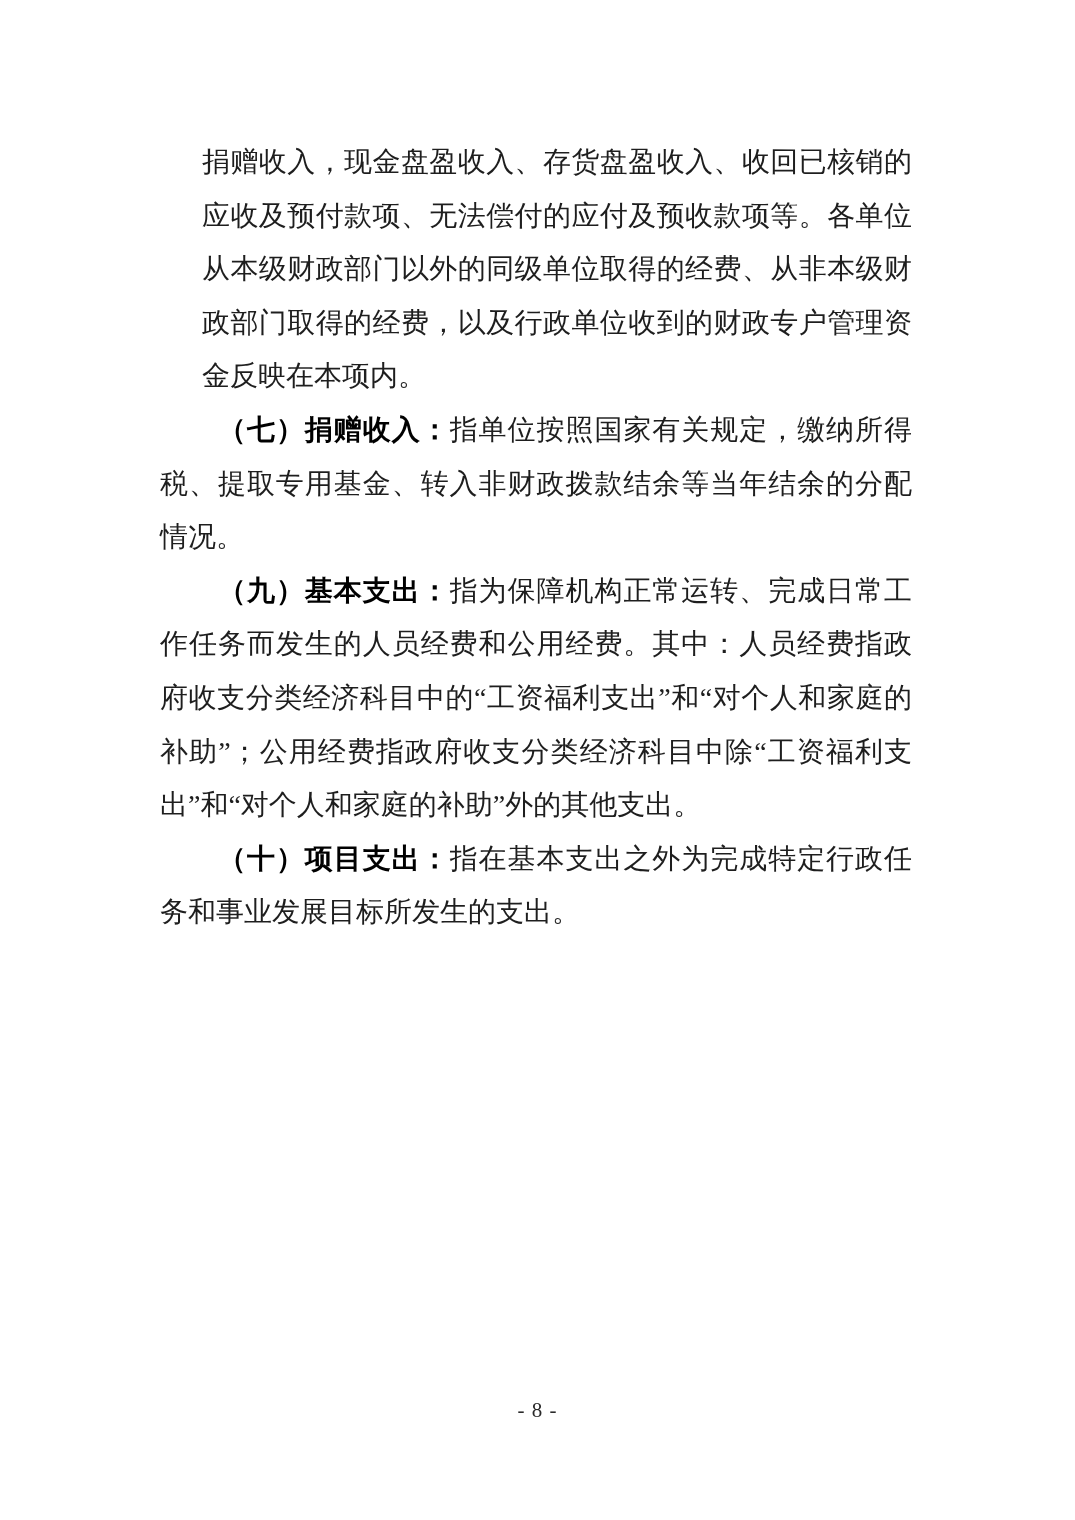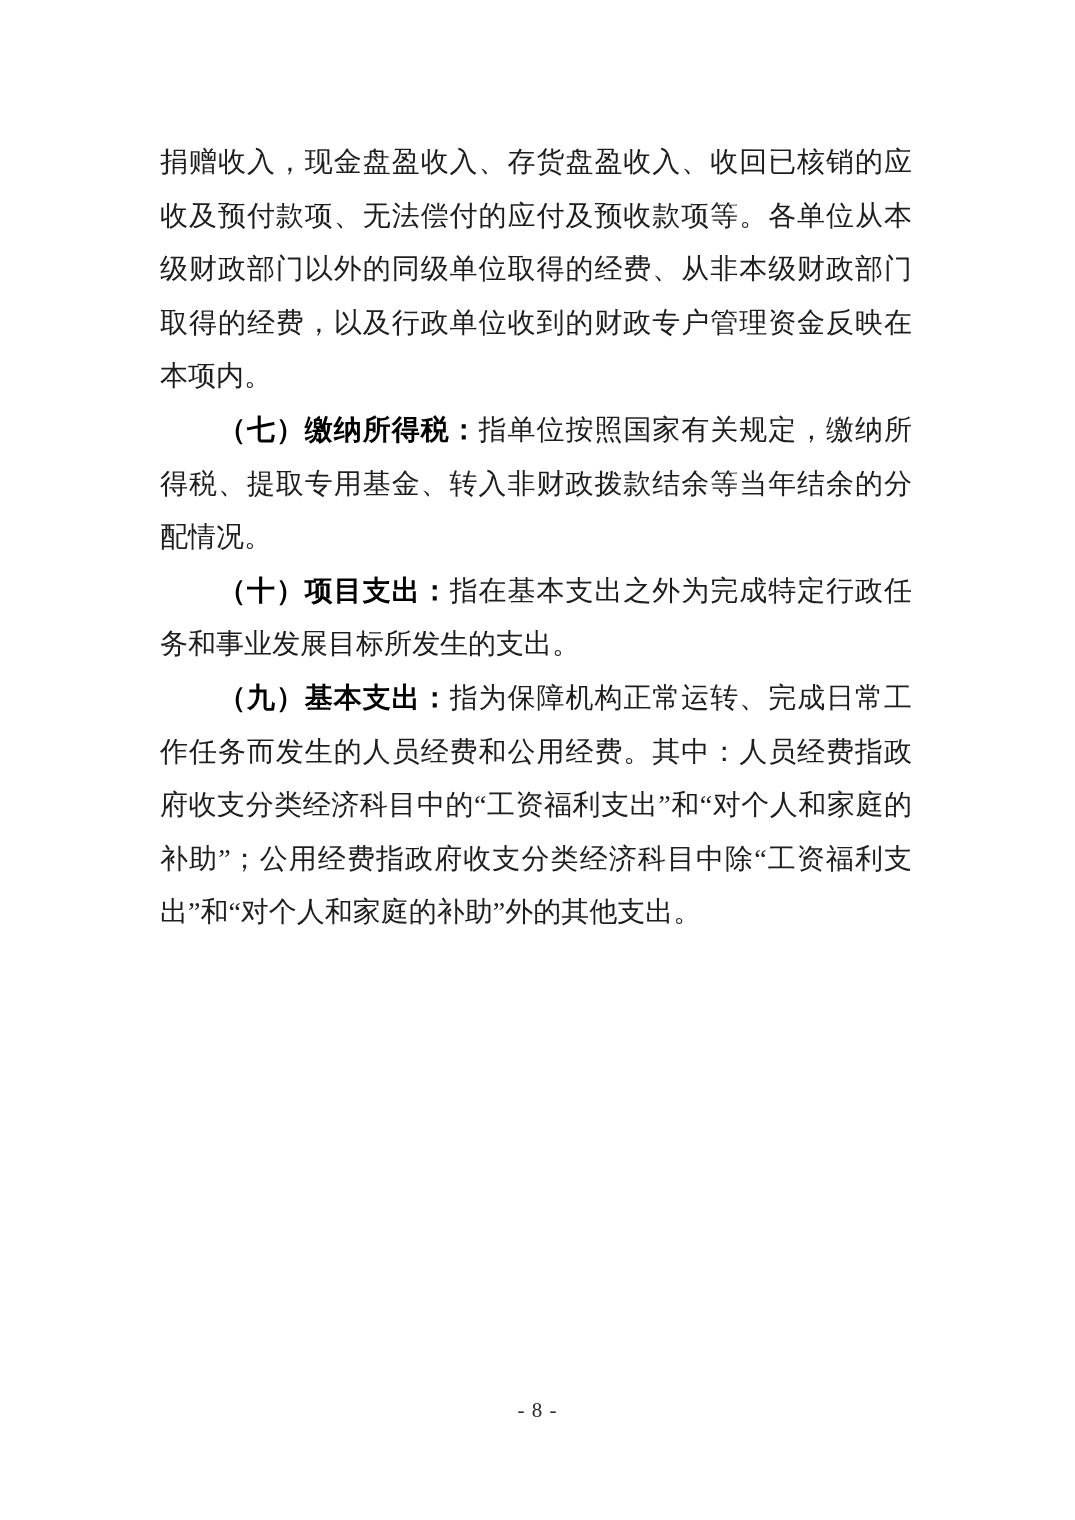--- a/index.html
+++ b/index.html
@@ -26,20 +26,21 @@
     text-align: justify;
     text-justify: inter-ideograph;
   }
   .para {
     margin: 0;
     padding: 0;
     text-indent: 58px;
   }
   .para.no-indent {
     text-indent: 0;
+    margin-left: 42px;
   }
   .head {
     font-weight: 700;
     color: #000000;
     font-family: "Liberation Sans", "DejaVu Sans", sans-serif;
   }
   .body-text {
     font-weight: 400;
   }
   .footer {
@@ -58,23 +59,23 @@
 </head>
 <body>
 
 <div class="page">
   <div class="textblock">
 
     <p class="para no-indent"><span class="head"></span><span class="body-text">捐赠收入，现金盘盈收入、存货盘盈收入、收回已核销的应收及预付款项、无法偿付的应付及预收款项等。各单位从本级财政部门以外的同级单位取得的经费、从非本级财政部门取得的经费，以及行政单位收到的财政专户管理资金反映在本项内。</span></p>
 
 
 
-    <p class="para"><span class="head">（七）缴纳所得税：</span><span class="body-text">指单位按照国家有关规定，缴纳所得税、提取专用基金、转入非财政拨款结余等当年结余的分配情况。</span></p>
+    <p class="para"><span class="head">（七）捐赠收入：</span><span class="body-text">指单位按照国家有关规定，缴纳所得税、提取专用基金、转入非财政拨款结余等当年结余的分配情况。</span></p>
 
 
+    <p class="para"><span class="head">（九）基本支出：</span><span class="body-text">指为保障机构正常运转、完成日常工作任务而发生的人员经费和公用经费。其中：人员经费指政府收支分类经济科目中的“工资福利支出”和“对个人和家庭的补助”；公用经费指政府收支分类经济科目中除“工资福利支出”和“对个人和家庭的补助”外的其他支出。</span></p>
+
     <p class="para"><span class="head">（十）项目支出：</span><span class="body-text">指在基本支出之外为完成特定行政任务和事业发展目标所发生的支出。</span></p>
-
-    <p class="para"><span class="head">（九）基本支出：</span><span class="body-text">指为保障机构正常运转、完成日常工作任务而发生的人员经费和公用经费。其中：人员经费指政府收支分类经济科目中的“工资福利支出”和“对个人和家庭的补助”；公用经费指政府收支分类经济科目中除“工资福利支出”和“对个人和家庭的补助”外的其他支出。</span></p>
 
   </div>
 
   <div class="footer">- 8 -</div>
 </div>
 
 </body></html>

